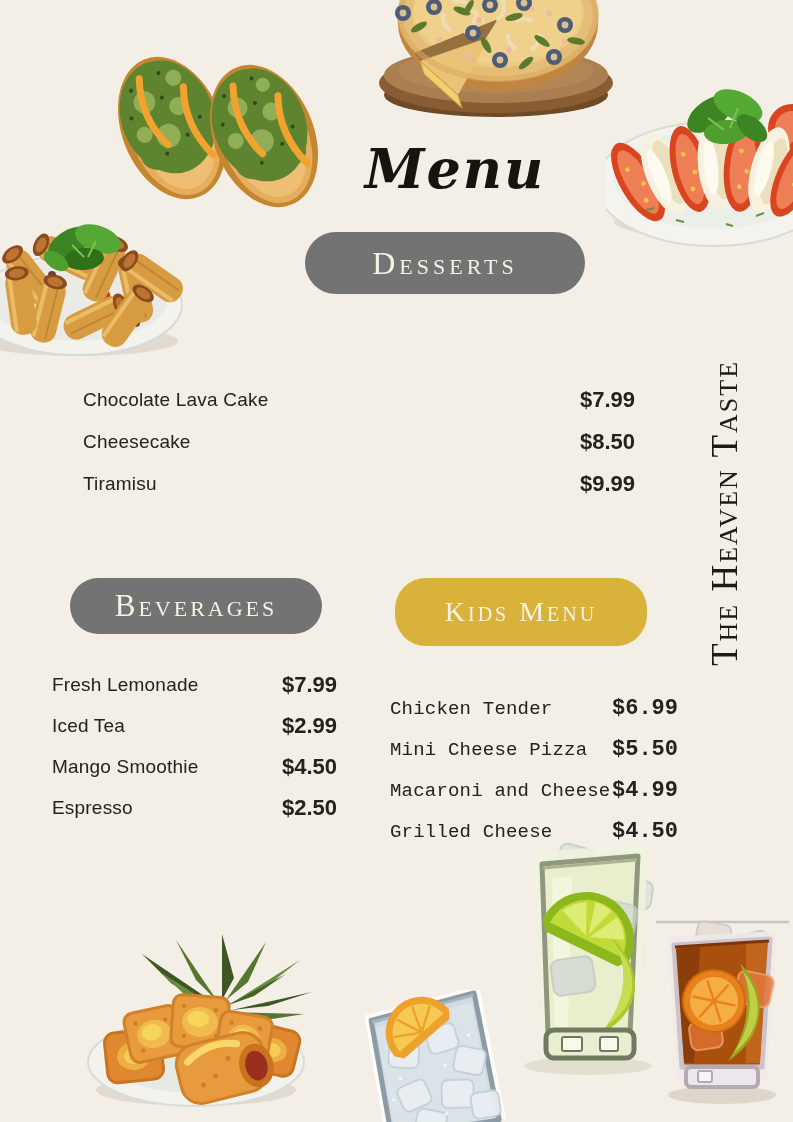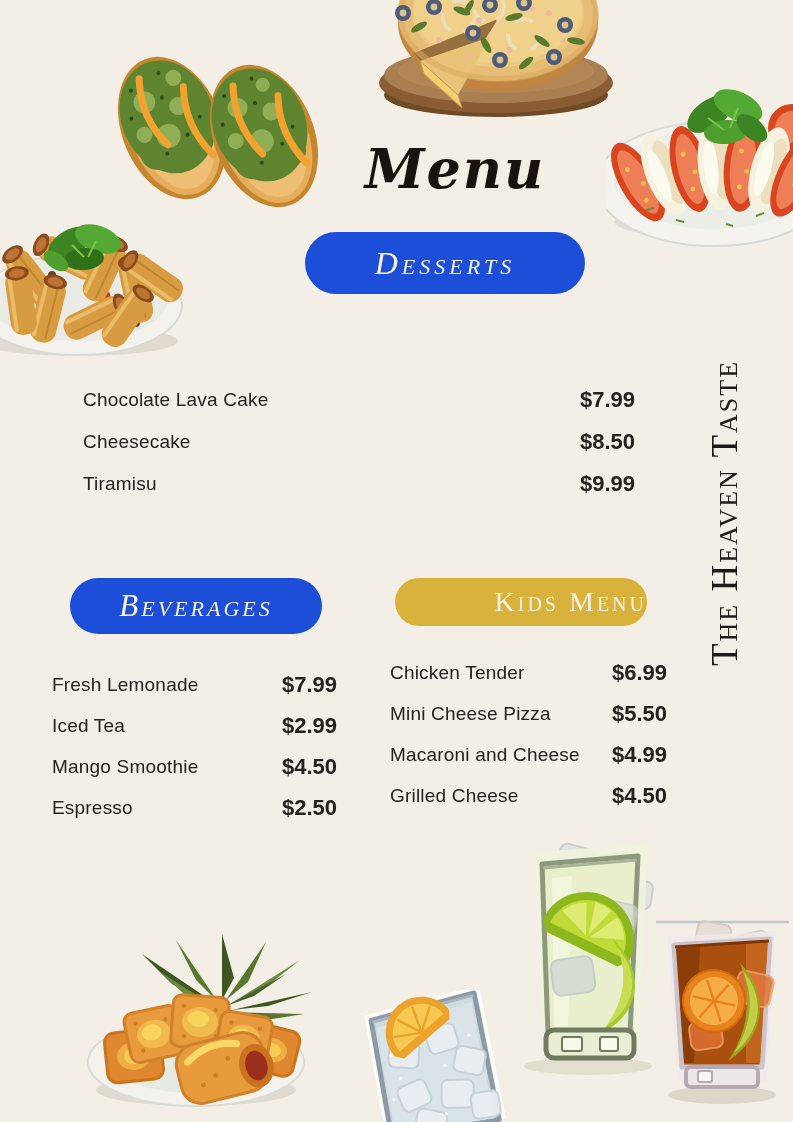--- a/index.html
+++ b/index.html
@@ -11,31 +11,31 @@
   .title{
     position:absolute;left:300px;top:124px;width:310px;height:90px;
     text-align:center;font-family:"DejaVu Serif",serif;font-style:italic;font-weight:700;
     font-size:54px;line-height:90px;color:#17140f;letter-spacing:2px;
   }
   .pill{
     position:absolute;display:flex;align-items:center;justify-content:center;
     font-family:"Liberation Serif",serif;font-variant:small-caps;
     color:#f5f1e3;border-radius:31px;
   }
-  .pill.olive{background:#1d4ed8;font-style:italic;}
+  .pill.olive{background:#737373;}
   .pill.gold{background:#d9b23c;}
   .pill-desserts{left:305px;top:232px;width:280px;height:62px;font-size:32px;letter-spacing:4px;}
   .pill-beverages{left:70px;top:578px;width:252px;height:56px;font-size:31px;letter-spacing:3px;}
-  .pill-kids{left:395px;top:578px;width:252px;height:48px;font-size:28px;letter-spacing:3px;justify-content:flex-end;}
+  .pill-kids{left:395px;top:578px;width:252px;height:68px;font-size:28px;letter-spacing:3px;}
   .menu-col{position:absolute;}
   .menu-col .row{position:relative;display:flex;align-items:center;}
   .col-desserts{left:83px;top:379px;width:548px;}
   .col-desserts .row{height:42px;}
   .col-beverages{left:52px;top:664px;width:280px;}
-  .col-kids{left:390px;top:652px;width:272px;}
+  .col-kids{left:390px;top:688px;width:272px;font-family:Liberation Mono, monospace;}
   .col-beverages .row,.col-kids .row{height:41px;align-items:center;}
   .item-name{font-size:19px;font-weight:400;letter-spacing:0.2px;}
   .item-price{position:absolute;font-size:22px;font-weight:600;}
   .col-desserts .item-price{left:497px;}
   .col-beverages .item-price{left:230px;}
   .col-kids .item-price{left:222px;}
   .brand-vertical{
     position:absolute;left:540px;top:492px;width:370px;height:42px;
     transform:rotate(-90deg);transform-origin:center;
     text-align:center;font-family:"Liberation Serif",serif;font-variant:small-caps;

